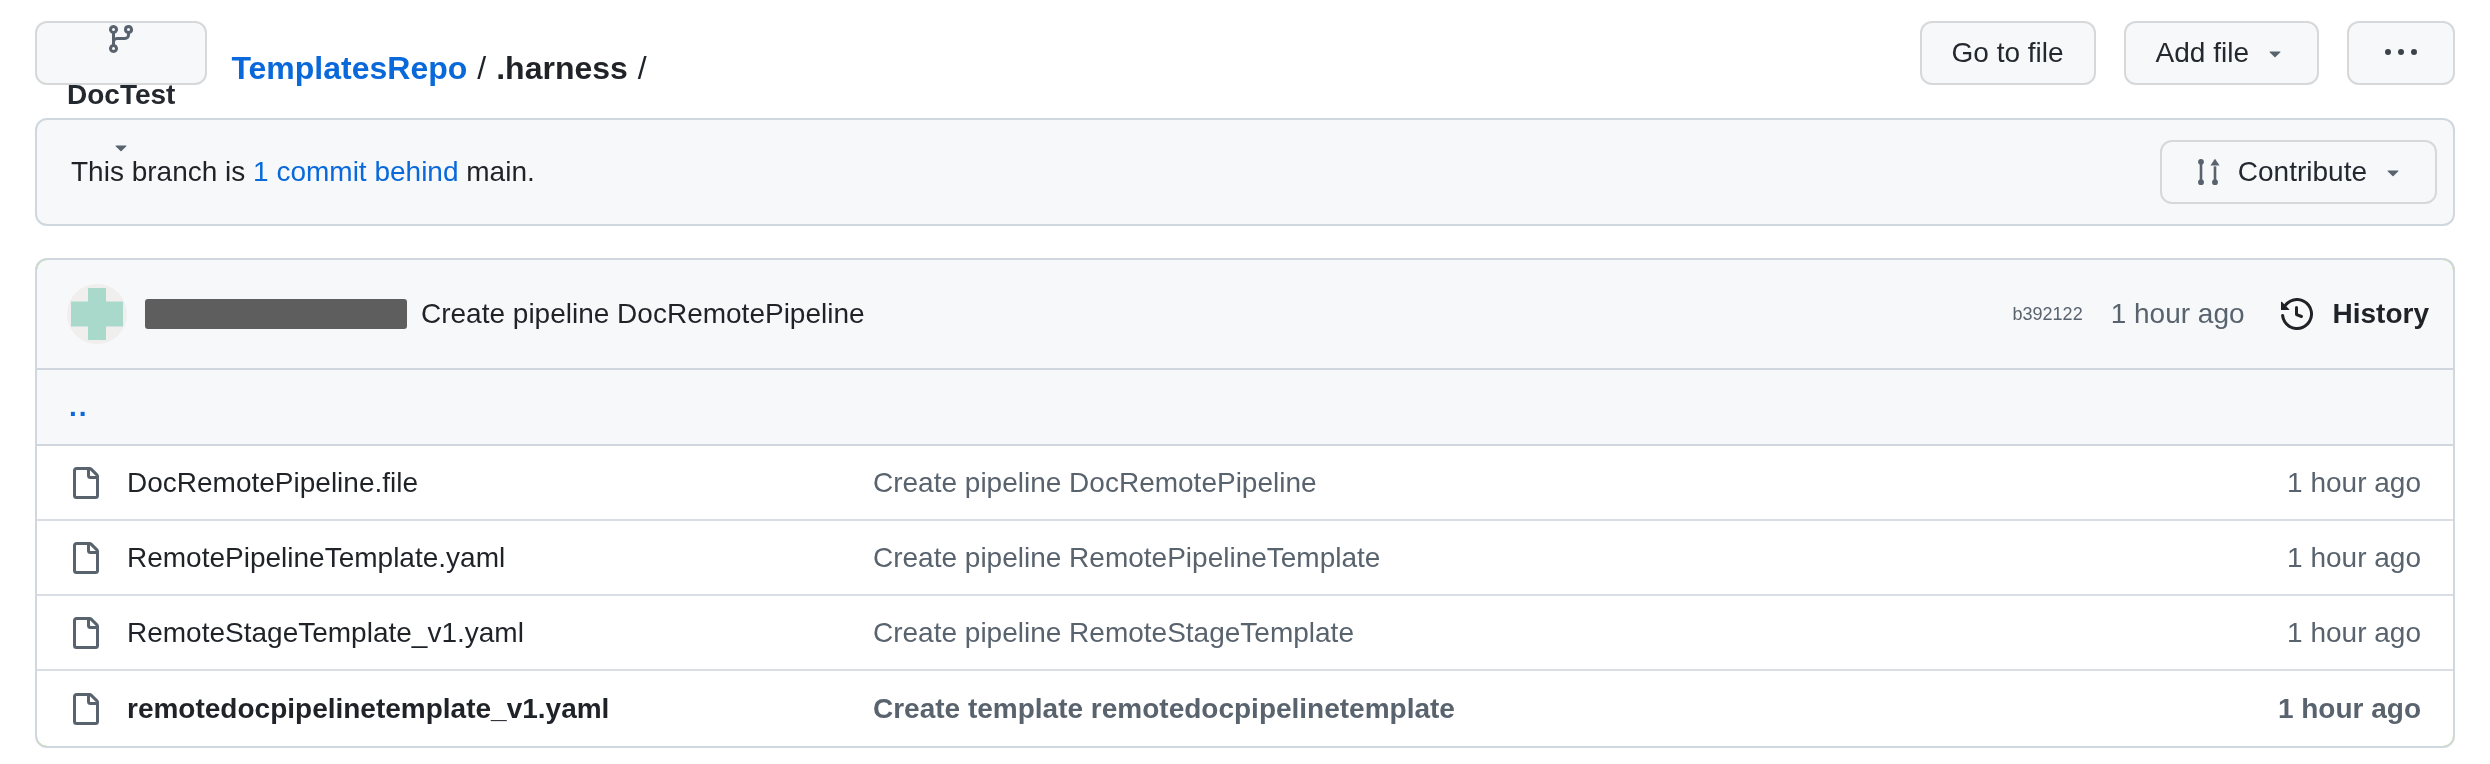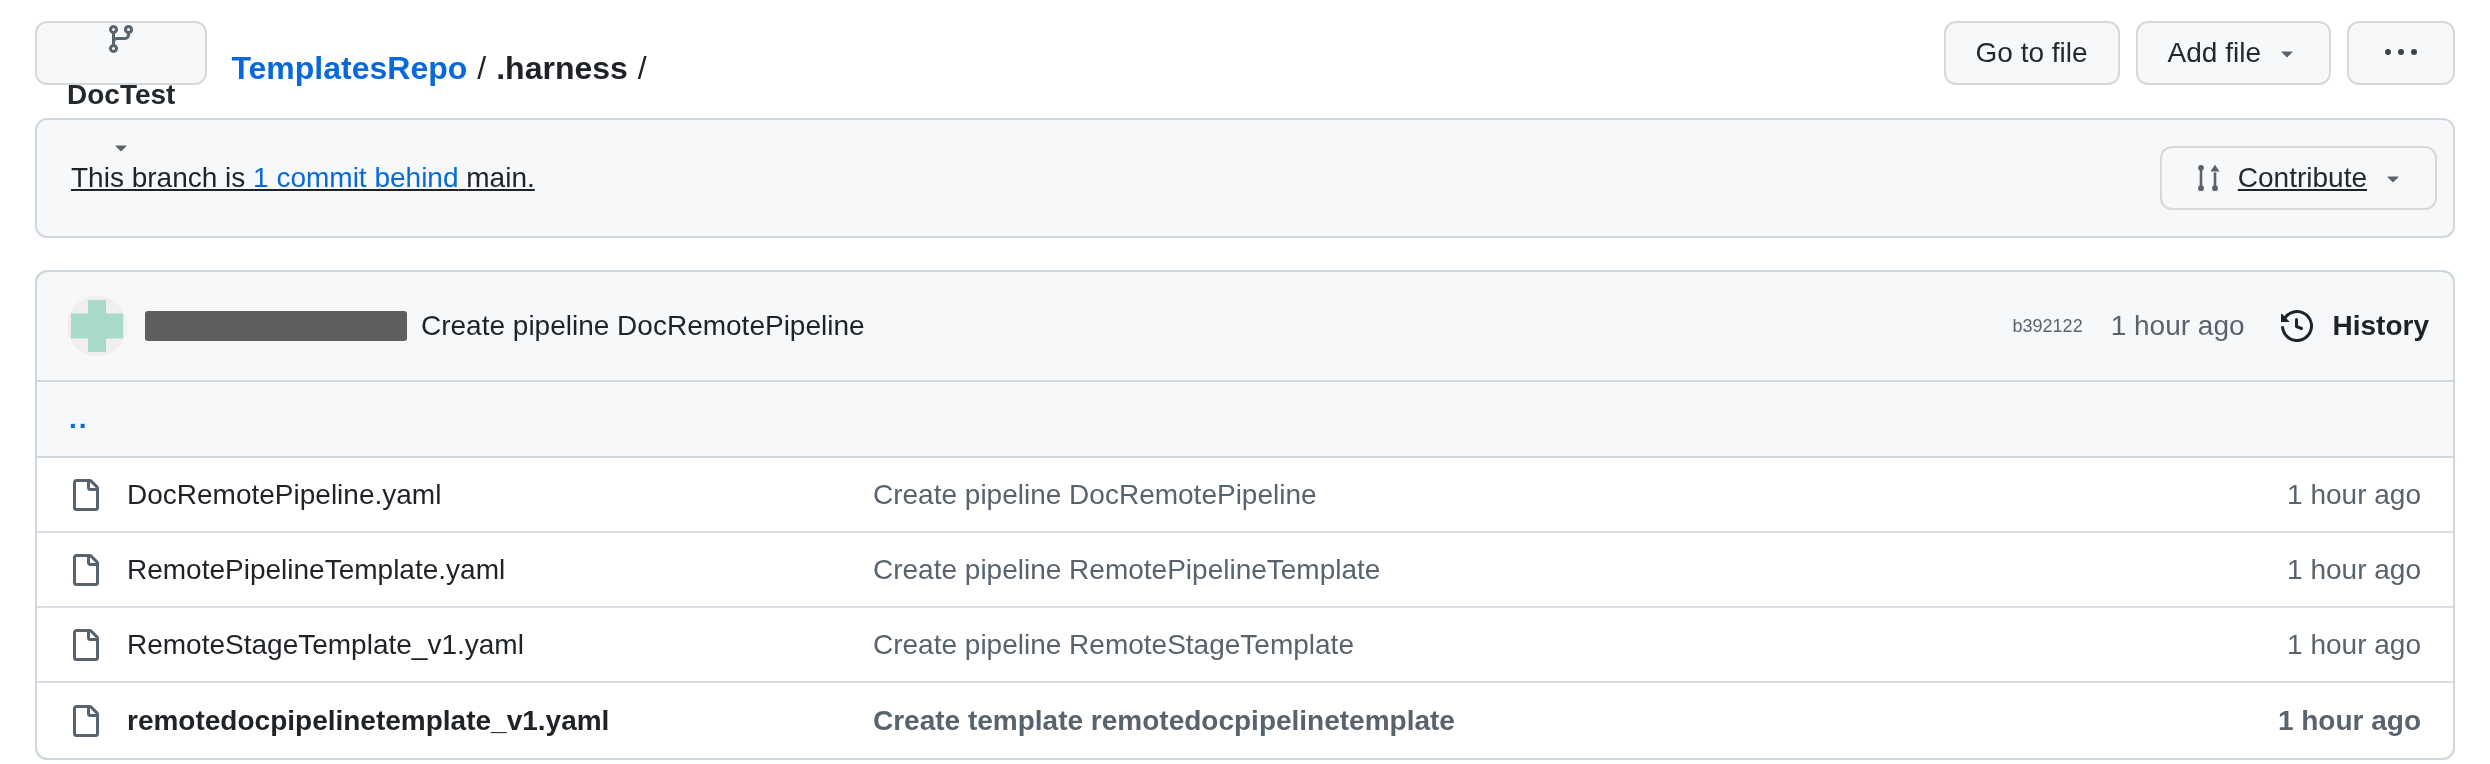--- a/index.html
+++ b/index.html
@@ -41,35 +41,34 @@
     font-size: 32px;
     display: flex;
     align-items: baseline;
     gap: 10px;
     white-space: nowrap;
   }
   .breadcrumb .repo { color: #0969da; font-weight: 600; text-decoration: none; cursor: pointer; margin-top: 31px; }
   .breadcrumb .sep { color: #1f2328; font-weight: 400; }
   .breadcrumb .folder { color: #1f2328; font-weight: 600; }
   .header .spacer { flex: 1; }
-  .header .btn + .btn { margin-left: 16px; }
+  .header .btn + .btn { margin-left: 28px; }
   .kebab-btn { padding: 0 36px; }
 
   
   .banner {
     margin: 32px 35px 0 35px;
-    height: 120px;
+    height: 108px;
     background: #f6f8fa;
     border: 2px solid #d0d7de;
     border-radius: 12px;
     display: flex;
     align-items: center;
     padding: 0 16px 0 34px;
     font-size: 28px;
-    text-decoration: underline;
   }
   .banner .msg { color: #1f2328; }
   .banner .msg a { color: #0969da; text-decoration: none; cursor: pointer; }
   .banner .spacer { flex: 1; }
   .contribute-btn { background: #f6f8fa; text-align: right; }
 
   
   .file-table {
     margin: 32px 35px 0 35px;
     border: 2px solid #d0d7de;
@@ -261,21 +260,21 @@
     <a>..</a>
   </div>
 
   <div class="file-row">
     <div class="col-name">
       <span class="icon">
         <svg width="32" height="32" viewBox="0 0 16 16" fill="#59636e">
             <path d="M2 1.75C2 .784 2.784 0 3.75 0h6.586c.464 0 .909.184 1.237.513l2.914 2.914c.329.328.513.773.513 1.237v9.586A1.75 1.75 0 0 1 13.25 16h-9.5A1.75 1.75 0 0 1 2 14.25Zm1.75-.25a.25.25 0 0 0-.25.25v12.5c0 .138.112.25.25.25h9.5a.25.25 0 0 0 .25-.25V6h-2.75A1.75 1.75 0 0 1 9 4.25V1.5Zm6.75.062V4.25c0 .138.112.25.25.25h2.688l-.011-.013-2.914-2.914Z"></path>
           </svg>
       </span>
-      <a class="file-name">DocRemotePipeline.yaml</a>
+      <a class="file-name">DocRemotePipeline.file</a>
     </div>
     <a class="col-msg">Create pipeline DocRemotePipeline</a>
     <span class="col-time">1 hour ago</span>
   </div>
 
   <div class="file-row">
     <div class="col-name">
       <span class="icon">
         <svg width="32" height="32" viewBox="0 0 16 16" fill="#59636e">
             <path d="M2 1.75C2 .784 2.784 0 3.75 0h6.586c.464 0 .909.184 1.237.513l2.914 2.914c.329.328.513.773.513 1.237v9.586A1.75 1.75 0 0 1 13.25 16h-9.5A1.75 1.75 0 0 1 2 14.25Zm1.75-.25a.25.25 0 0 0-.25.25v12.5c0 .138.112.25.25.25h9.5a.25.25 0 0 0 .25-.25V6h-2.75A1.75 1.75 0 0 1 9 4.25V1.5Zm6.75.062V4.25c0 .138.112.25.25.25h2.688l-.011-.013-2.914-2.914Z"></path>

